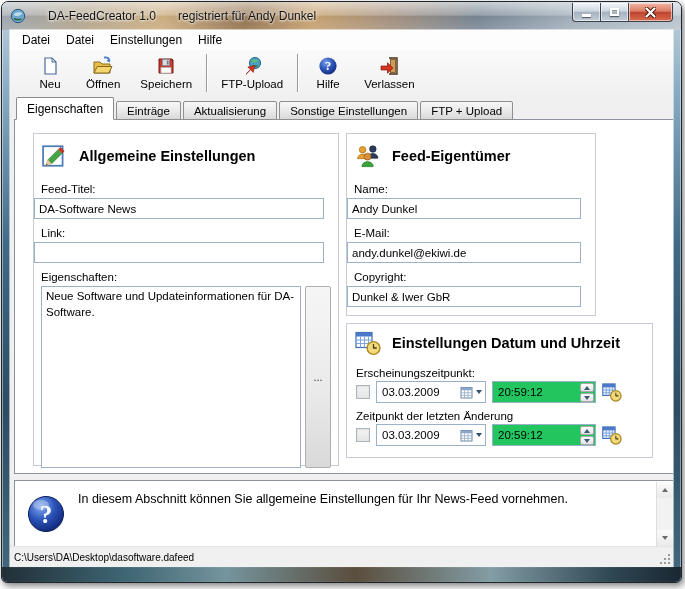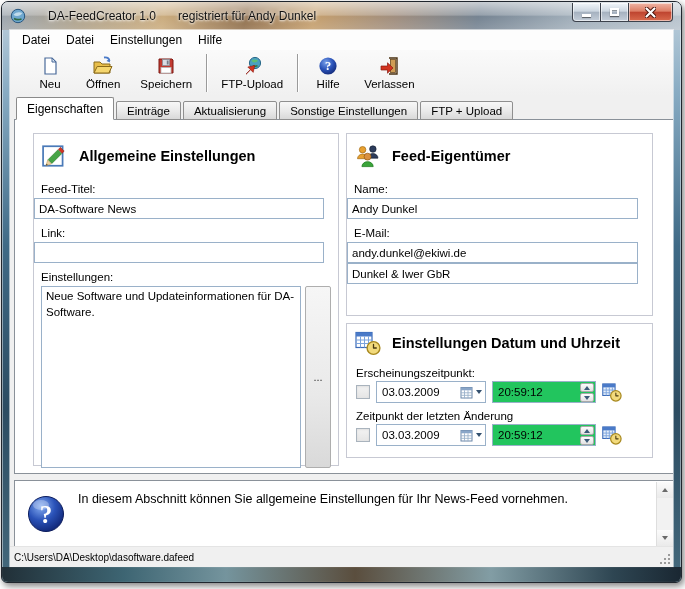--- a/index.html
+++ b/index.html
@@ -55,21 +55,21 @@
   .tab{font-size:11.5px;color:#000;padding:0 10px;display:flex;align-items:center;margin-right:2px;
     border:1px solid #8f8f8f;border-radius:2px 2px 0 0;height:19px;
     background:linear-gradient(#f7f7f7,#e9e9e9 55%,#d9d9d9);}
   .tab.active{height:23px;background:#fff;border-color:#8a8a8a;border-bottom:1px solid #fff;font-size:12px;}
 
   .tabpanel{position:absolute;left:4px;top:89px;width:661px;height:355px;background:#fff;border:1px solid #8a9199;z-index:2;}
 
   
   .group{position:absolute;border:1px solid #c7c9d3;background:#fff;}
   .gb-left{left:18px;top:13px;width:306px;height:333px;}
-  .gb-owner{left:331px;top:13px;width:307px;height:183px;}
+  .gb-owner{left:331px;top:13px;width:250px;height:183px;}
   .gb-datetime{left:331px;top:203px;width:307px;height:135px;}
   .gheader{display:flex;align-items:center;gap:11px;padding:7px 0 0 8px;height:37px;}
   .gtitle{font-size:14.5px;font-weight:bold;color:#000;}
   .flabel{display:block;font-size:11.5px;color:#000;margin:8px 2px 3px 7px;}
   .flabel.first{margin-top:12px;}
   .tbox{display:block;width:calc(100% - 14px);height:21px;margin:0 0;border:1px solid #9ab1c9;background:#fff;
     font-family:"Liberation Sans",sans-serif;font-size:11.5px;color:#000;padding:2px 4px;outline:none;}
   .descrow{display:flex;margin:3px 7px 0;gap:4px;}
   .descta{width:260px;height:182px;border:1px solid #9ab1c9;background:#fff;resize:none;outline:none;
     font-family:"Liberation Sans",sans-serif;font-size:11.5px;color:#000;padding:2px 4px;line-height:1.35;}
@@ -228,21 +228,21 @@
             <path d="M14.6 6.4 l3.5 3.5 -9 9 -3.5 -3.5 z" fill="#46a446" stroke="#2a7a2a" stroke-width=".6"></path>
             <path d="M5.2 15.8 l3.5 3.5 -5 1.5 z" fill="#ecd2a0" stroke="#b89a60" stroke-width=".5"></path>
             <path d="M3.7 20.8 l1.6 -.5 -1.1 -1.1 z" fill="#3a2a14"></path>
           </svg>
           <span class="gtitle">Allgemeine Einstellungen</span>
         </div>
         <label class="flabel first">Feed-Titel:</label>
         <input class="tbox" type="text" value="DA-Software News" style="">
         <label class="flabel">Link:</label>
         <input class="tbox" type="text" value="" style="">
-        <label class="flabel">Einstellungen:</label>
+        <label class="flabel">Eigenschaften:</label>
         <div class="descrow">
           <textarea class="descta" style="">Neue Software und Updateinformationen für DA-Software.</textarea>
           <div class="morebtn">...</div>
         </div>
       </div>
 
       <div class="group gb-owner">
         <div class="gheader">
           <svg width="26" height="26" viewBox="0 0 24 24">
             <circle cx="7" cy="6.2" r="3" fill="#e8a030" stroke="#9a6410" stroke-width=".6"></circle>
@@ -251,20 +251,21 @@
             <path d="M11.8 14 a4.7 4.3 0 0 1 9.4 0 z" fill="#2c3c5c" stroke="#141d30" stroke-width=".6"></path>
             <circle cx="11.6" cy="12.6" r="3.2" fill="#d89040" stroke="#8a5410" stroke-width=".6"></circle>
             <path d="M6.4 21.8 a5.2 4.6 0 0 1 10.4 0 z" fill="#3aa43a" stroke="#1a7a1a" stroke-width=".7"></path>
           </svg>
           <span class="gtitle">Feed-Eigentümer</span>
         </div>
         <label class="flabel first">Name:</label>
         <input class="tbox" type="text" value="Andy Dunkel" style="">
         <label class="flabel">E-Mail:</label>
         <input class="tbox" type="text" value="andy.dunkel@ekiwi.de" style="">
+        <label class="flabel">Copyright:</label>
         <input class="tbox" type="text" value="Dunkel &amp; Iwer GbR" style="">
       </div>
 
       <div class="group gb-datetime">
         <div class="gheader" style="height:33px;padding-top:5px;">
           <svg width="26" height="26" viewBox="0 0 26 26">
             <rect x="1" y="2.5" width="16" height="15" fill="#fff" stroke="#3a6ab8" stroke-width="1.2"></rect>
             <rect x="1" y="2.5" width="16" height="4" fill="#4a7ac8"></rect>
             <path d="M1 10 h16 M1 13.5 h16 M5.5 6.5 v11 M9.5 6.5 v11 M13.5 6.5 v11" stroke="#7ba3dc" stroke-width="1"></path>
             <circle cx="18.5" cy="18" r="6.4" fill="#f2da7c" stroke="#a8891f" stroke-width="1.4"></circle>

